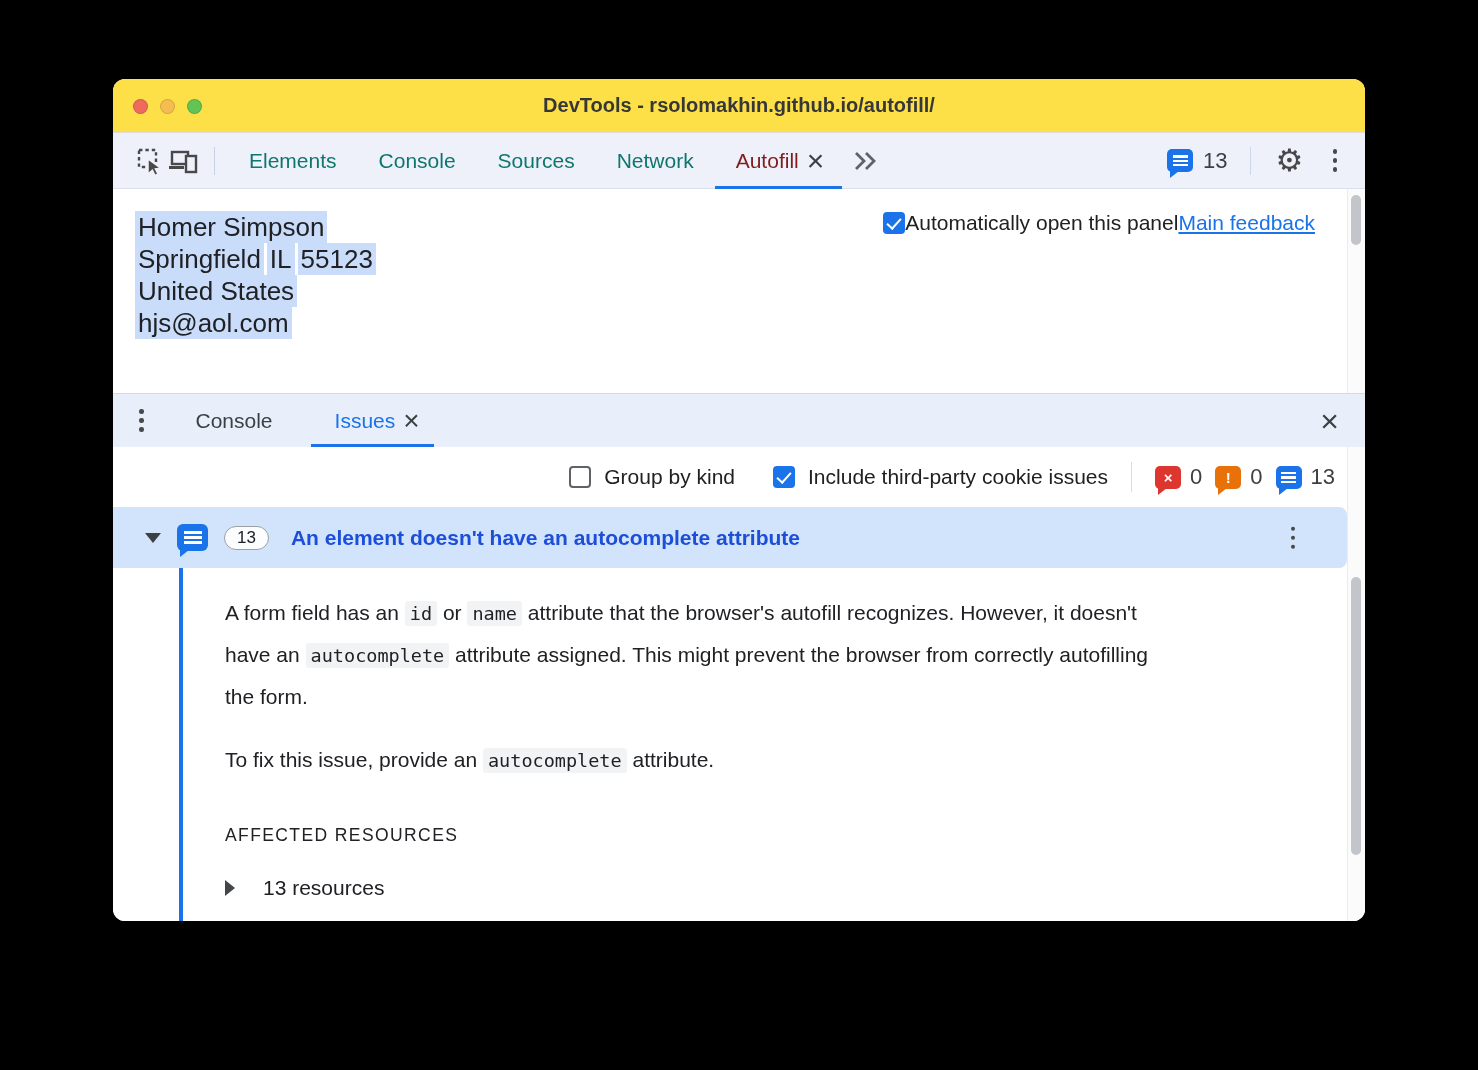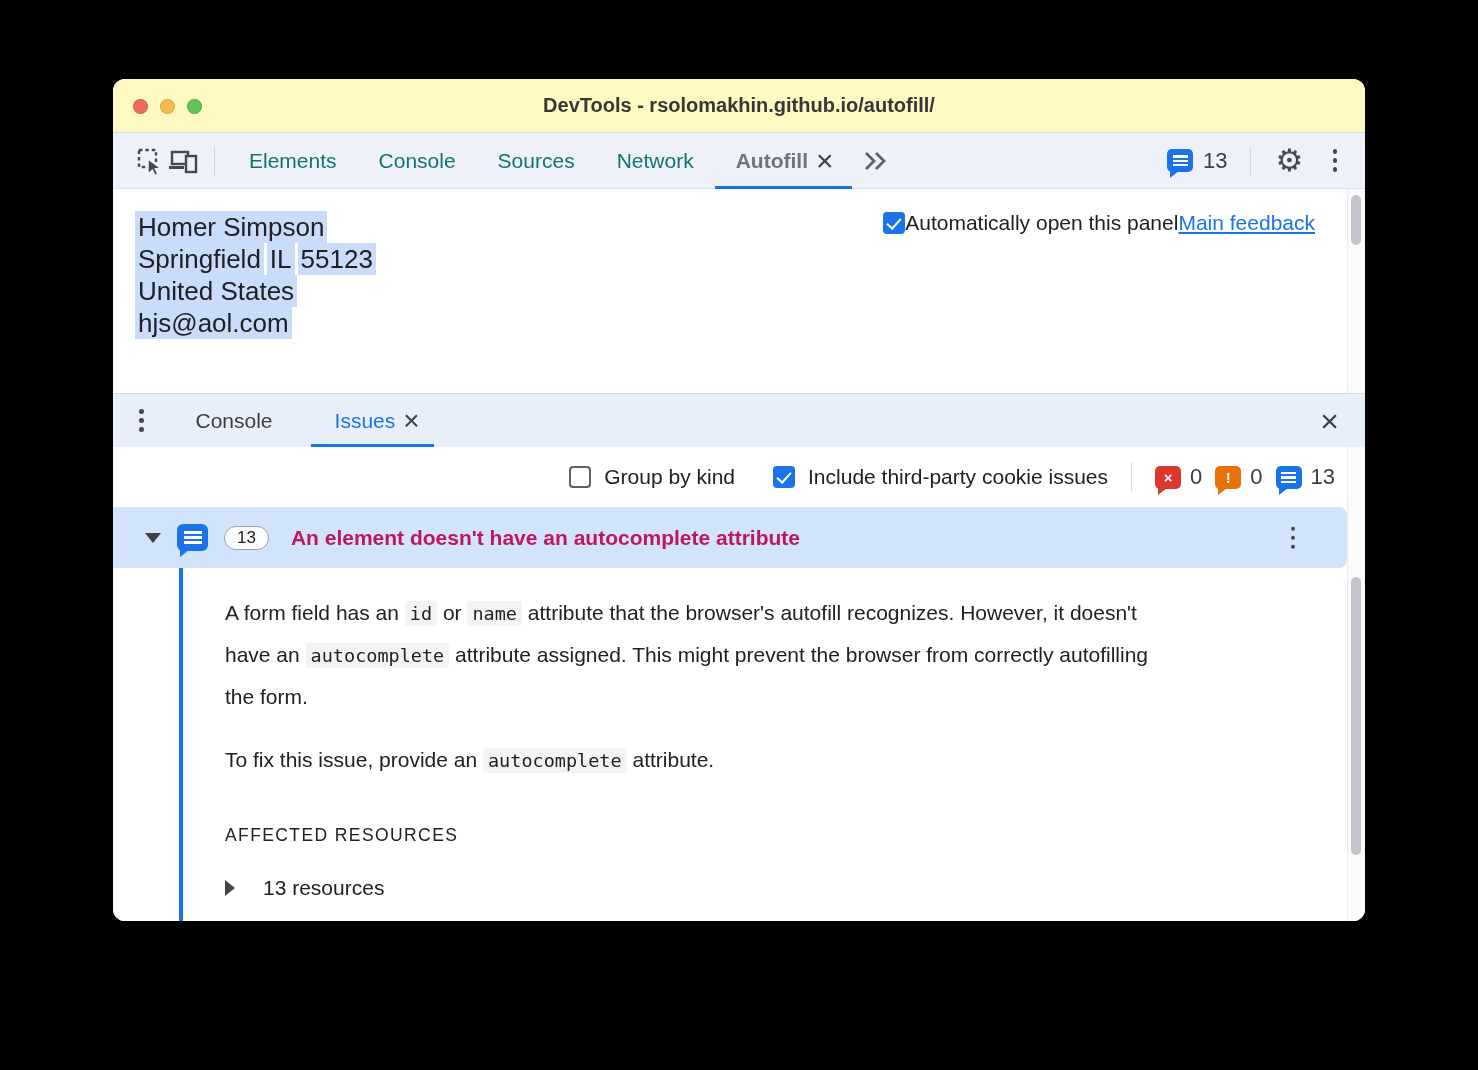--- a/index.html
+++ b/index.html
@@ -3,36 +3,36 @@
 <meta charset="utf-8">
 <style>
   * { margin:0; padding:0; box-sizing:border-box; }
   html,body { width:1478px; height:1070px; background:#000; font-family:"Liberation Sans", sans-serif; }
   .canvas { position:relative; width:1478px; height:1070px; background:#000; overflow:hidden; }
 
   .window { position:absolute; left:113px; top:79px; width:1252px; height:842px;
             background:#fff; border-radius:12px; overflow:hidden; }
 
   
-  .titlebar { position:relative; height:54px; background:#fef9c3; border-bottom:1px solid #dddcdb;
+  .titlebar { position:relative; height:54px; background:#fde047; border-bottom:1px solid #dddcdb;
               display:flex; align-items:center; justify-content:center; }
   .traffic { position:absolute; left:20px; top:0; height:54px; display:flex; align-items:center; gap:12px; }
   .light { width:15px; height:15px; border-radius:50%; box-shadow:inset 0 0 0 1px rgba(0,0,0,.12); }
   .light.red { background:#ee6a5e; } .light.yellow { background:#f5bd4f; } .light.green { background:#61c454; }
   .title { font-size:20px; font-weight:bold; color:#373737; }
 
   
   .tabbar { height:56px; background:#eef1fa; border-bottom:1px solid #d8dfee;
             display:flex; align-items:center; padding:0 22px 0 20px; }
   .icon-btn { display:flex; align-items:center; justify-content:center; width:34px; height:34px; color:#47484a; }
   .vdiv { width:1px; height:28px; background:#c9d2e4; margin:0 13px; }
   .tab { font-size:21px; color:#0f766e; padding:0 21px; height:56px; display:flex; align-items:center; }
   .tab:first-of-type { margin-left:30px; }
   .tab-group { position:relative; display:flex; align-items:center; height:56px; padding:0 10px 0 21px; }
-  .tab-group .tab-label { font-size:21px; color:#737373;font-weight:bold; }
+  .tab-group .tab-label { font-size:21px; color:#7f1d1d; }
   .tab-group::after { content:""; position:absolute; left:0; right:0; bottom:0; height:3px; background:#1a73e8; }
   .close-x { font-size:30px; line-height:1; color:#3c4043; padding:0 8px; font-weight:400; }
   .chevrons { margin-left:6px; display:flex; align-items:center; }
   .right-cluster { margin-left:auto; display:flex; align-items:center; gap:8px; }
 
   .bubble { position:relative; width:26px; height:23px; border-radius:5px;
             display:inline-flex; align-items:center; justify-content:center; flex:none; }
   .bubble::after { content:""; position:absolute; left:3px; bottom:-6px; width:0; height:0;
                    border-top:7px solid transparent; border-right:9px solid transparent; }
   .bubble.blue { background:#1a73e8; } .bubble.blue::after { border-top-color:#1a73e8; }
@@ -83,21 +83,21 @@
   .counter { display:flex; align-items:center; gap:9px; }
 
   .issue-header { position:relative; height:61px; background:#d2e3fc; border-radius:0 8px 8px 0;
                   margin-right:18px; display:flex; align-items:center; padding-left:32px; gap:16px; }
   .tri-down { width:0; height:0; border-left:8px solid transparent; border-right:8px solid transparent;
               border-top:10px solid #3c4043; }
   .tri-right { width:0; height:0; border-top:8px solid transparent; border-bottom:8px solid transparent;
                border-left:10px solid #44474a; }
   .pill { background:#fcfdfe; border:1.5px solid #9aa0a6; border-radius:14px; padding:1px 12px;
           font-size:17px; color:#202124; }
-  .issue-title { font-size:21px; font-weight:bold; color:#be185d; margin-left:6px;text-align:center; }
+  .issue-title { font-size:21px; font-weight:bold; color:#1d4ed8; margin-left:6px;text-align:center; }
   .issue-header .dots { position:absolute; right:46px; top:50%; transform:translateY(-50%); }
 
   .issue-body { position:relative; padding:24px 40px 0 112px; }
   .blue-rail { position:absolute; left:66px; top:0; bottom:-400px; width:4px; background:#1a73e8; height:360px; }
   .issue-body p { font-size:21px; line-height:41px; color:#202124; max-width:930px; }
   .issue-body p + p { margin-top:22px; }
   code { font-family:"DejaVu Sans Mono", monospace; font-size:18.5px; background:#f1f3f4;
          padding:2px 5px; border-radius:3px; color:#202124; }
   .affected { margin-top:44px; font-size:17.5px; letter-spacing:1.4px; color:#202124; font-weight:500; }
   .resources-row { margin-top:30px; display:flex; align-items:center; gap:28px; font-size:21px; color:#202124; }

